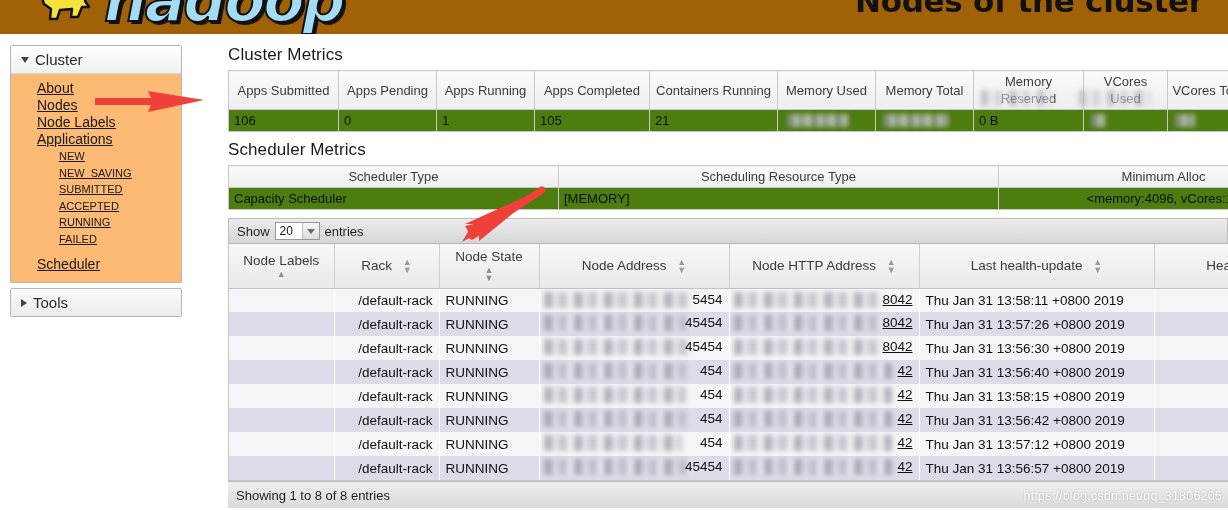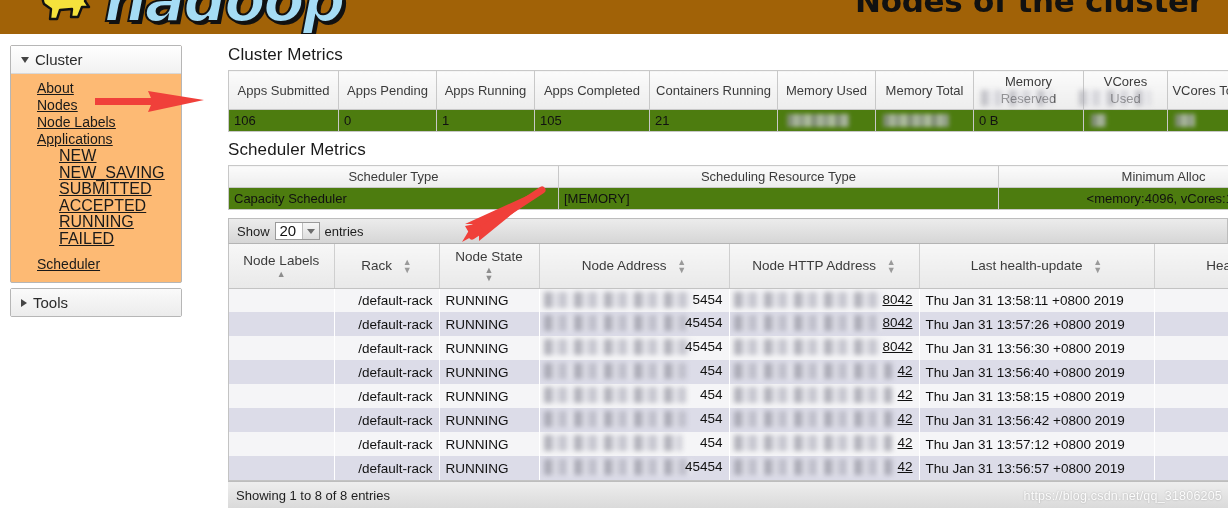--- a/index.html
+++ b/index.html
@@ -99,21 +99,21 @@
     padding: 0 0 0 26px;
     line-height: 17px;
     font-size: 14px;
     color: #1a1a1a;
     text-decoration: underline;
     cursor: pointer;
     white-space: nowrap;
   }
   .nav-item.sub {
     padding-left: 48px;
-    font-size: 16px;
+    font-size: 11px;
     line-height: 16.5px;
   }
   .nav-spacer { height: 9px; }
   .tools-block {
     margin-top: 5px;
     border: 1px solid #b6b6b6;
     border-radius: 2px;
     background: linear-gradient(#fafafa, #ececec);
   }
 
@@ -211,21 +211,21 @@
     font-size: 13px;
     color: #1e1e1e;
     gap: 5px;
   }
   .dt-select {
     display: inline-flex;
     align-items: stretch;
     height: 18px;
     border: 1px solid #9a9a9a;
     background: #fff;
-    font-size: 15px;
+    font-size: 12px;
     cursor: pointer;
   }
   .dt-select .val {
     padding: 0 5px 0 4px;
     line-height: 16px;
     min-width: 26px;
     background: #fff;
     color: #111;
   }
   .dt-select .arw {

